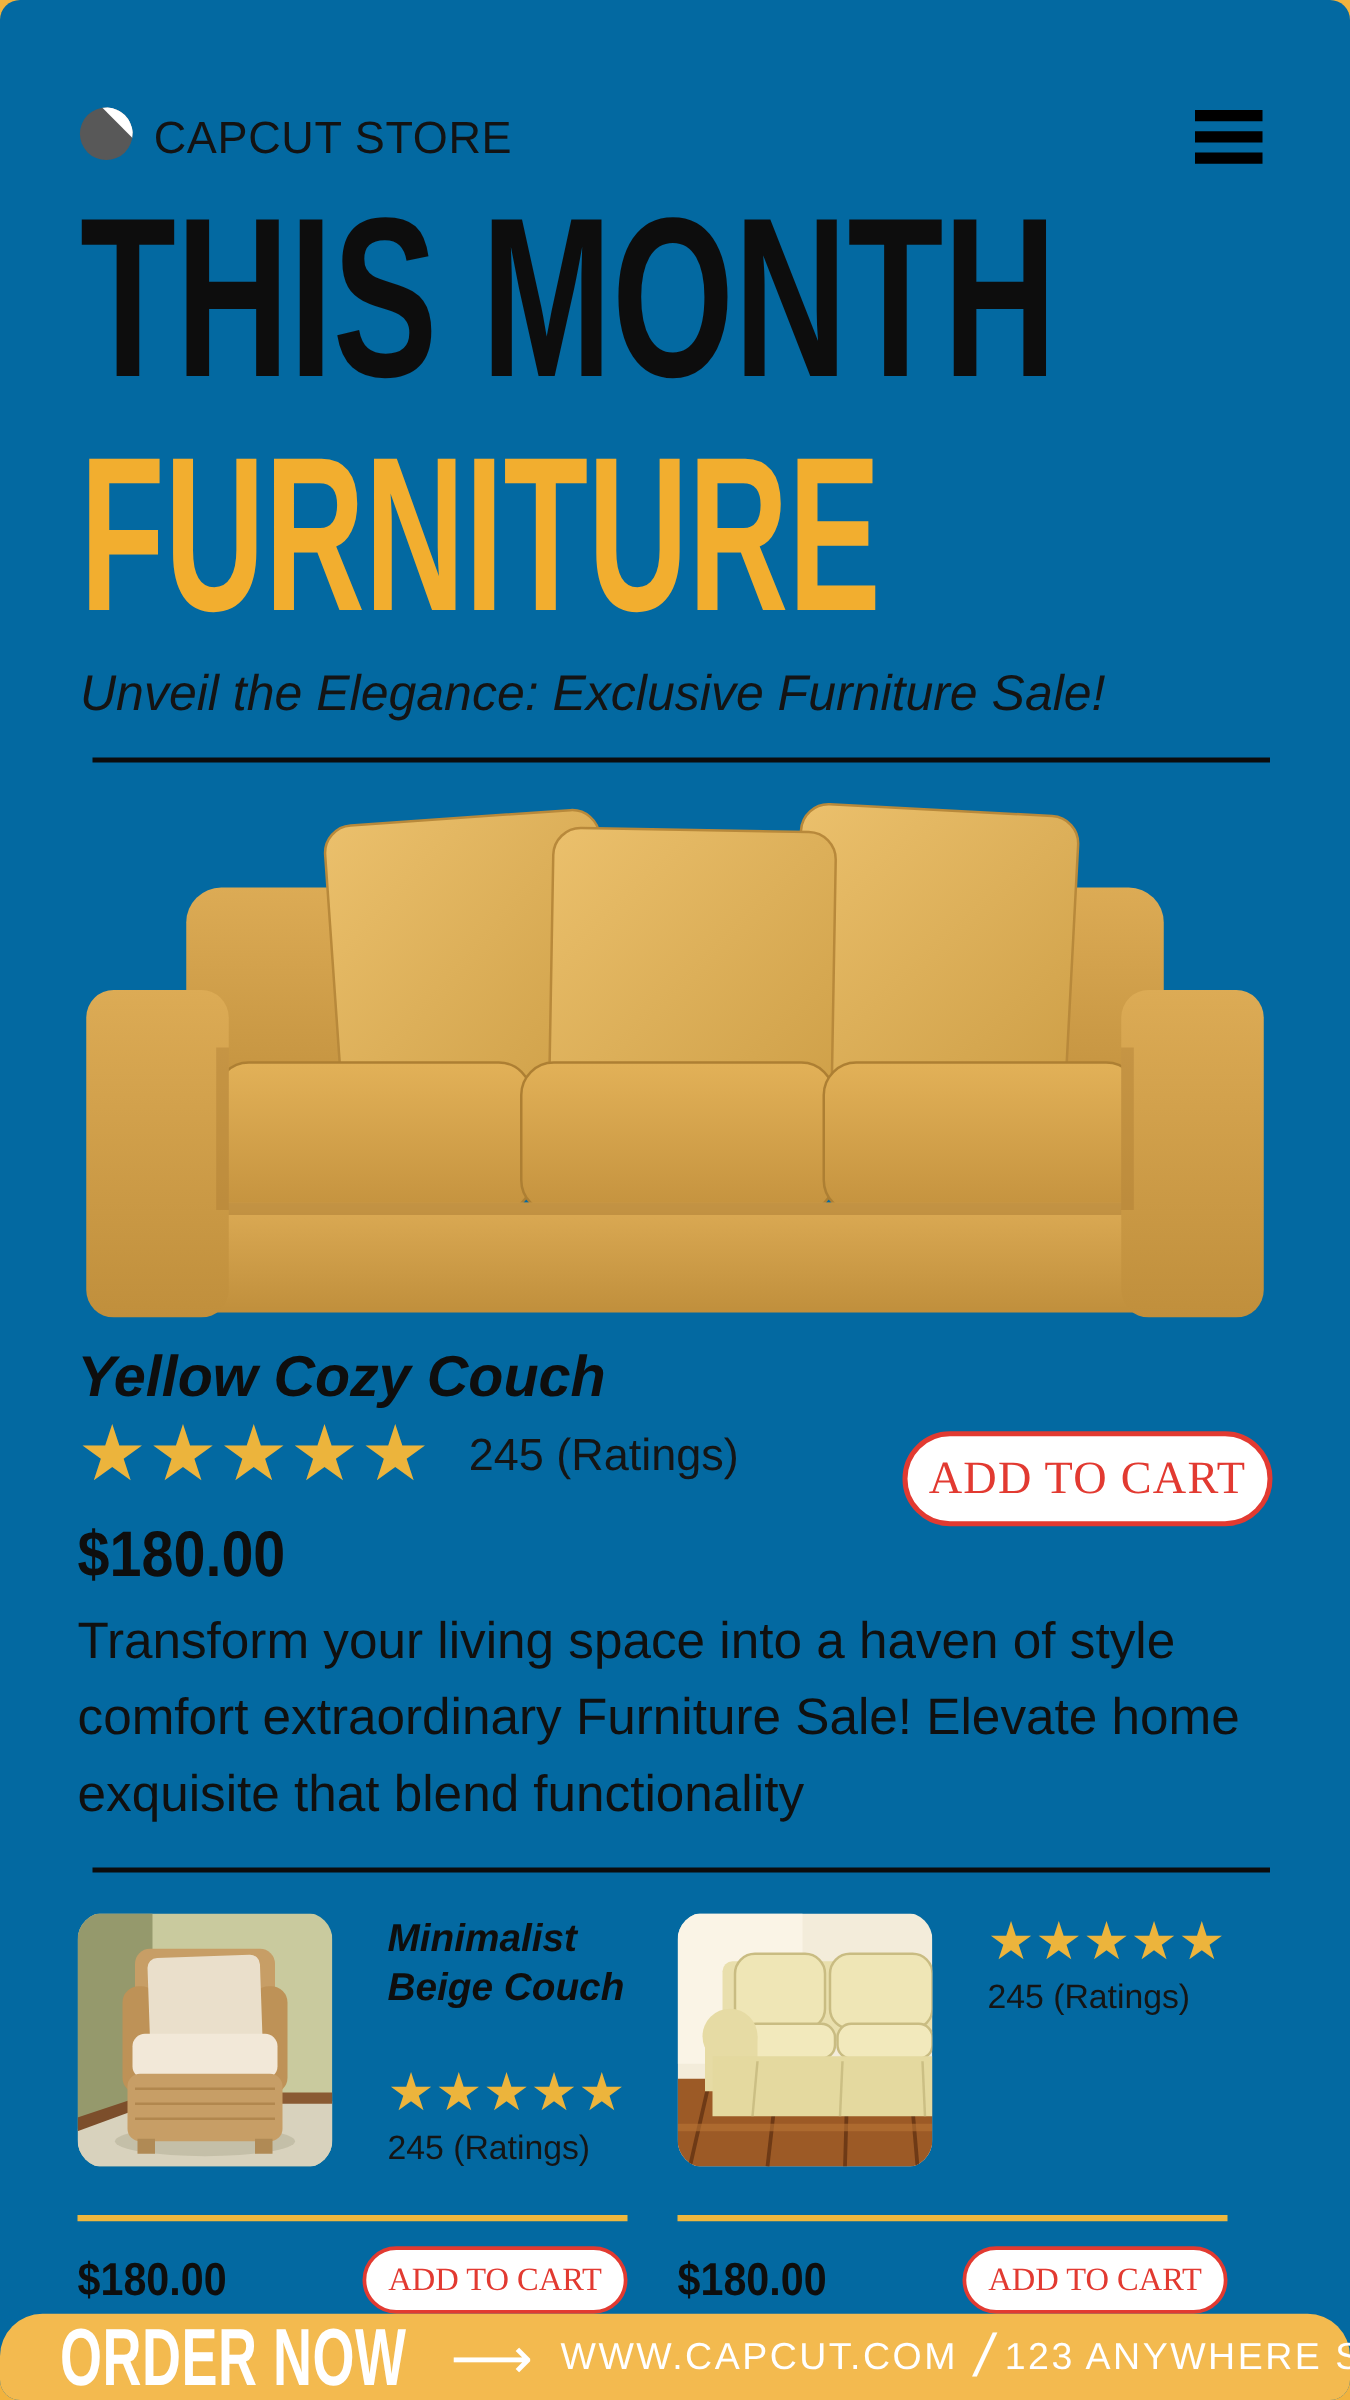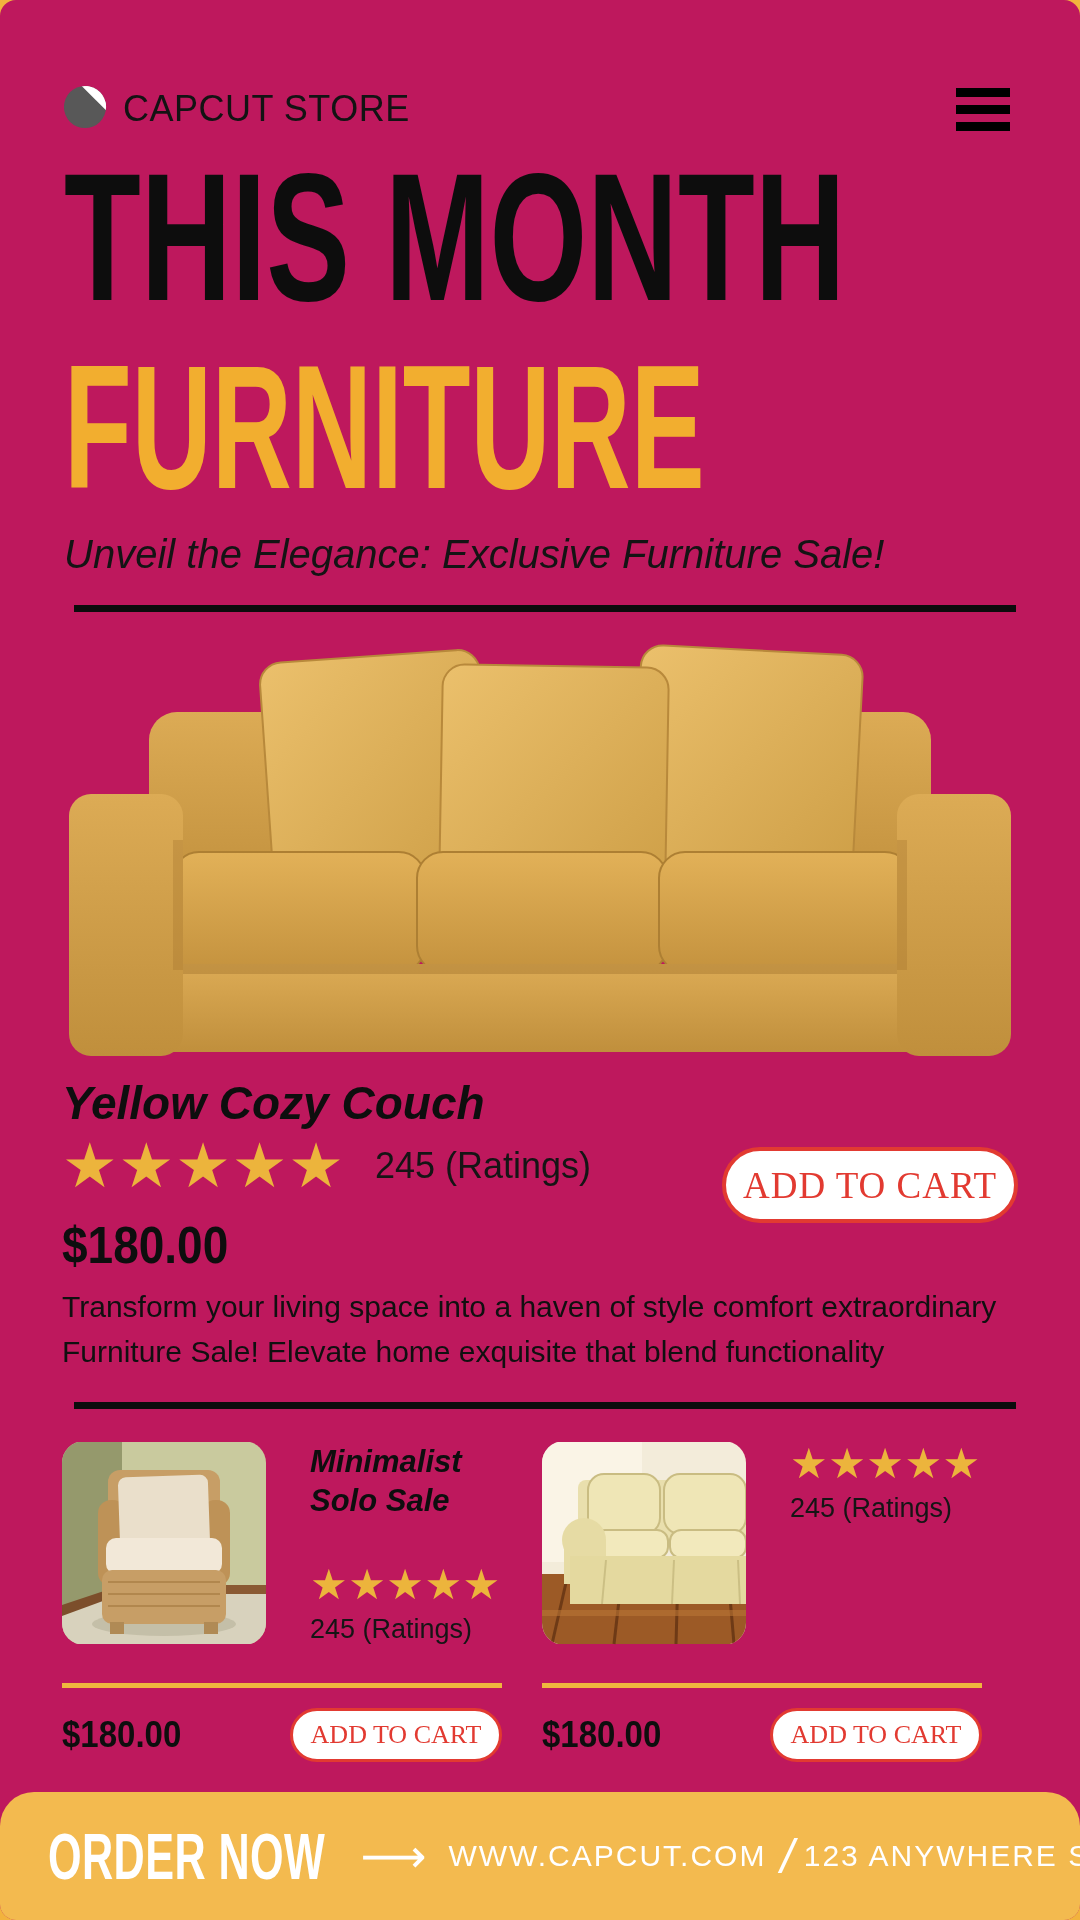--- a/index.html
+++ b/index.html
@@ -1,18 +1,18 @@
 <!DOCTYPE html>
 <html><head>
 <meta charset="utf-8">
 <style>
   * { margin:0; padding:0; box-sizing:border-box; }
   html,body { background:#F2B33D; }
   body { font-family:"Liberation Sans", sans-serif; display:flex; justify-content:center; }
-  .page { width:1080px; height:1920px; background:#be185d; border-radius:16px; overflow:hidden;
+  .page { width:1080px; height:1920px; background:#0369a1; border-radius:16px; overflow:hidden;
           display:flex; flex-direction:column; position:relative; }
 
   
   .header { display:flex; align-items:center; justify-content:space-between; padding:84px 70px 0 62px; }
   .brand { display:flex; align-items:center; gap:15px; }
   .brand-name { font-size:36px; color:#131313; letter-spacing:0.5px; }
   .hamburger { display:flex; flex-direction:column; gap:8px; cursor:pointer; }
   .hamburger span { display:block; width:54px; height:9px; background:#000; }
 
   
@@ -32,21 +32,21 @@
   .product-row { display:flex; justify-content:space-between; align-items:center; }
   .product-name { font-size:46px; font-weight:800; font-style:italic; color:#0E0E0E; }
   .rating-row { display:flex; align-items:center; margin-top:2px; }
   .stars { font-size:62px; color:#ECB43C; letter-spacing:1px; line-height:1.1; }
   .rating-count { font-size:36px; color:#151515; margin-left:30px; }
   .price { font-size:46px; font-weight:800; color:#0E0E0E; margin-top:18px;
            transform:scaleY(1.12); transform-origin:left center; }
   .btn { background:#fff; border:4.5px solid #E23A31; color:#E23A31; border-radius:40px;
          font-family:Liberation Serif, serif; cursor:pointer; }
   .btn-main { width:296px; height:76px; font-size:37px; letter-spacing:1px; margin-top:22px; }
-  .desc { font-size:30px; line-height:1.5; color:#101010; margin-top:12px; max-width:965px; }
+  .desc { font-size:41px; line-height:1.5; color:#101010; margin-top:12px; max-width:965px; }
 
   
   .cards { display:flex; gap:40px; padding:32px 62px 0; }
   .card { width:440px; display:flex; flex-direction:column; }
   .card-top { display:flex; gap:44px; height:204px; }
   .card-img { width:204px; height:204px; border-radius:22px; overflow:hidden; flex-shrink:0; }
   .card-img svg { width:100%; height:100%; display:block; }
   .card-info { flex:1; display:flex; flex-direction:column; justify-content:space-between; padding-top:2px; }
   .card-title { font-size:31px; font-weight:800; font-style:italic; color:#0E0E0E; line-height:1.25; }
   .card-stars { font-size:42px; color:#ECB43C; letter-spacing:0.5px; line-height:1; }
@@ -185,21 +185,21 @@
             <g stroke="#A87E45" stroke-width="2" opacity="0.7">
               <line x1="46" y1="140" x2="158" y2="140"></line>
               <line x1="46" y1="152" x2="158" y2="152"></line>
               <line x1="46" y1="164" x2="158" y2="164"></line>
             </g>
             <rect x="48" y="180" width="14" height="12" fill="#B08A55"></rect>
             <rect x="142" y="180" width="14" height="12" fill="#B08A55"></rect>
           </svg>
         </div>
         <div class="card-info">
-          <div class="card-title">Minimalist Solo Sale</div>
+          <div class="card-title">Minimalist Beige Couch</div>
           <div>
             <div class="card-stars">★★★★★</div>
             <div class="card-count">245 (Ratings)</div>
           </div>
         </div>
       </div>
       <hr class="card-divider">
       <div class="card-bottom">
         <span class="card-price">$180.00</span>
         <button class="btn btn-small">ADD TO CART</button>

